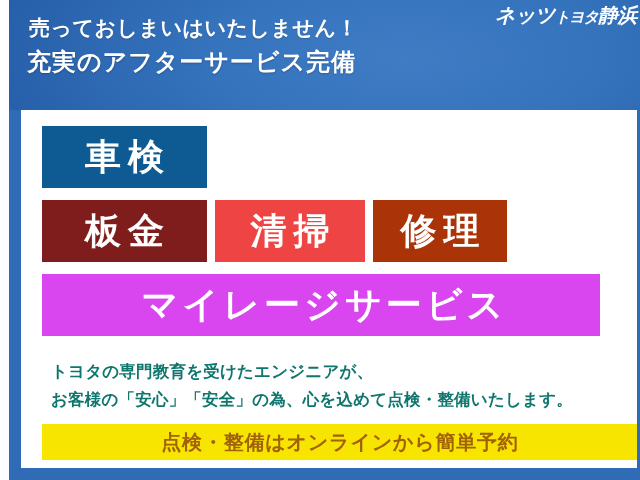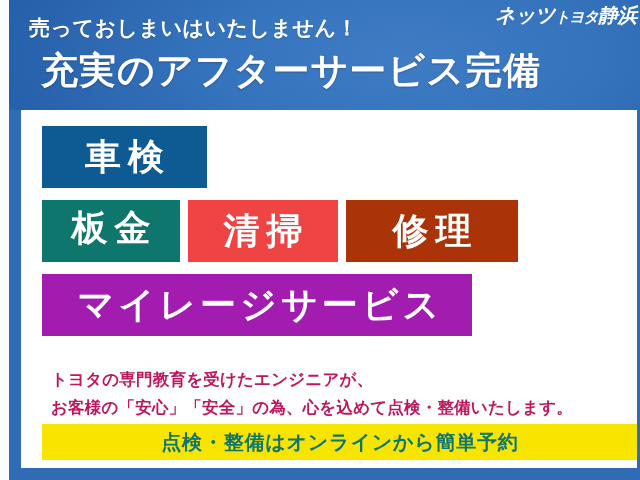--- a/index.html
+++ b/index.html
@@ -37,24 +37,24 @@
     top: 14px;
     color: #ffffff;
     font-size: 21px;
     font-weight: 600;
     letter-spacing: 0.5px;
     white-space: nowrap;
     text-shadow: 0 1px 1px rgba(0,0,0,0.18);
   }
   .header-title {
     position: absolute;
-    left: 32px;
+    left: 18px;
     top: 46px;
     color: #ffffff;
-    font-size: 37px;
+    font-size: 24px;
     font-weight: 700;
     letter-spacing: 1px;
     white-space: nowrap;
     text-shadow: 0 1px 2px rgba(0,0,0,0.22);
   }
   .brand {
     position: absolute;
     right: 12px;
     top: 3px;
     text-align: center;
@@ -118,42 +118,42 @@
     font-weight: 700;
     letter-spacing: 7px;
     padding: 0 10px 0 17px;
     white-space: nowrap;
     line-height: 1;
   }
   .badge-gap { width: 8px; flex: 0 0 8px; }
 
   .b-shaken       { width: 165px; background: #0d5b92; }
   .b-houtei       { width: 318px; background: #45c2f0; }
-  .b-bankin       { width: 138px; background: #0f766e; font-family: Liberation Mono, monospace; }
+  .b-bankin       { width: 165px; background: #7f1d1d; }
   .b-seisou       { width: 150px; background: #ef4444; }
-  .b-shuuri       { width: 172px; background: #aa3307; }
-  .b-mileage      { width: 430px; background: #a21caf; letter-spacing: 4px; }
+  .b-shuuri       { width: 134px; background: #aa3307; }
+  .b-mileage      { width: 558px; background: #d946ef; letter-spacing: 4px; }
 
   .nado {
     color: #111111;
     font-size: 33px;
     font-weight: 700;
     margin-left: 11px;
     letter-spacing: 1px;
     line-height: 1;
     white-space: nowrap;
   }
 
   
   .body-text {
     position: absolute;
     left: 30px;
-    top: 255px;
+    top: 247px;
     width: 570px;
-    color: #be185d;
+    color: #0f766e;
     font-size: 16.5px;
     font-weight: 600;
     line-height: 1.72;
     letter-spacing: 0.2px;
   }
   .body-text p { margin: 0; white-space: nowrap; }
 
   
   .cta {
     position: absolute;
@@ -161,21 +161,21 @@
     top: 314px;
     width: 596px;
     height: 36px;
     background: #f7e500;
     display: flex;
     align-items: center;
     justify-content: center;
     box-sizing: border-box;
   }
   .cta-text {
-    color: #0f766e;
+    color: #a16207;
     font-size: 20px;
     font-weight: 700;
     letter-spacing: 0.8px;
     white-space: nowrap;
     line-height: 1;
   }
 </style>
 </head>
 <body>
 

